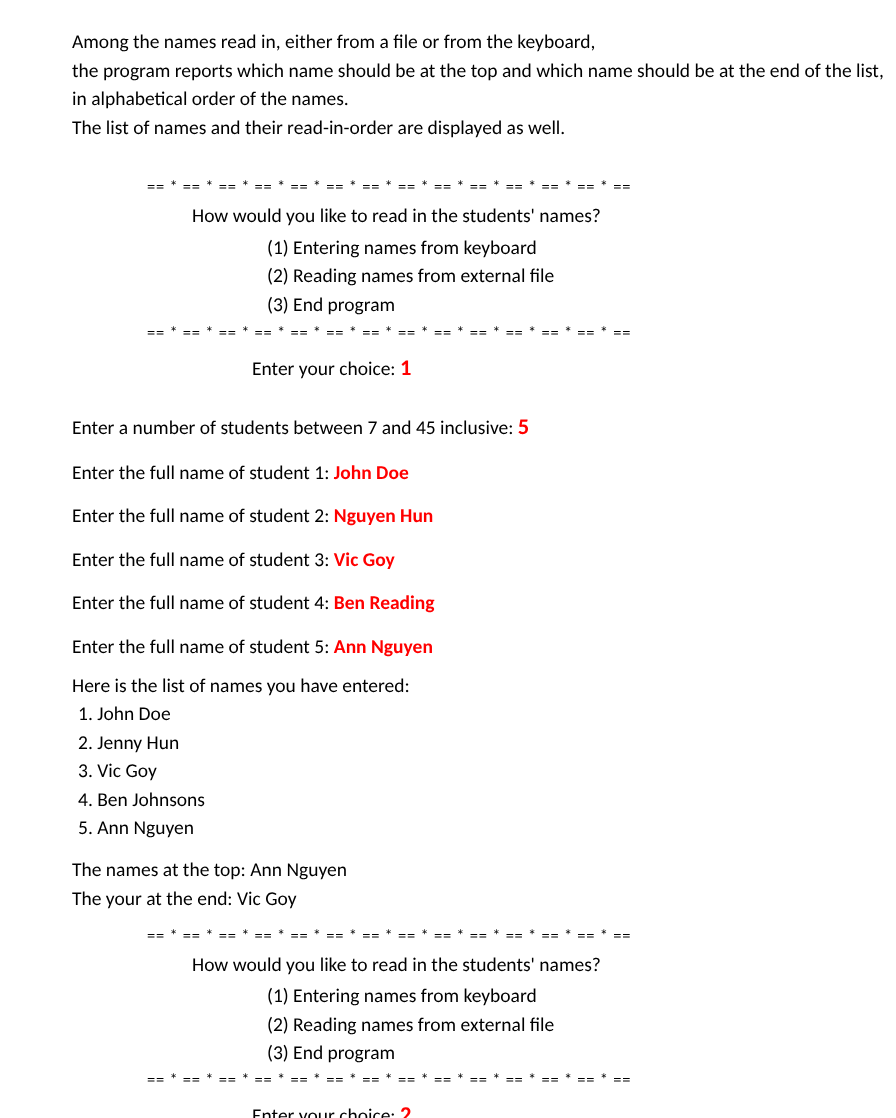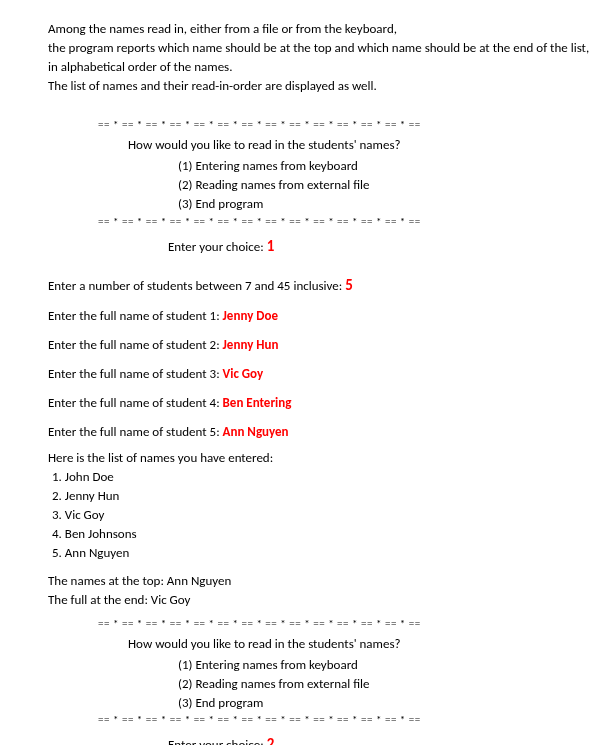--- a/index.html
+++ b/index.html
@@ -81,50 +81,50 @@
 </div>
 <div class="choice-line">
   <span>Enter your choice: </span><span class="bold-red lg">1</span>
 </div>
 
 <div class="prompt-line">
   <span>Enter a number of students between 7 and 45 inclusive: </span><span class="bold-red lg">5</span>
 </div>
 
 <div class="prompt-line">
-  <span>Enter the full name of student </span><span>1</span><span>: </span><span class="bold-red">Jenny Doe</span>
+  <span>Enter the full name of student </span><span>1</span><span>: </span><span class="bold-red">John Doe</span>
 </div>
 <div class="prompt-line">
-  <span>Enter the full name of student </span><span>2</span><span>: </span><span class="bold-red">Jenny Hun</span>
+  <span>Enter the full name of student </span><span>2</span><span>: </span><span class="bold-red">Nguyen Hun</span>
 </div>
 <div class="prompt-line">
   <span>Enter the full name of student </span><span>3</span><span>: </span><span class="bold-red">Vic Goy</span>
 </div>
 <div class="prompt-line">
-  <span>Enter the full name of student </span><span>4</span><span>: </span><span class="bold-red">Ben Entering</span>
+  <span>Enter the full name of student </span><span>4</span><span>: </span><span class="bold-red">Ben Reading</span>
 </div>
 <div class="prompt-line">
   <span>Enter the full name of student </span><span>5</span><span>: </span><span class="bold-red">Ann Nguyen</span>
 </div>
 
 <div class="list-block">
   <div style="margin-left:0;">Here is the list of names you have entered:</div>
   <div> 1. John Doe</div>
   <div> 2. Jenny Hun</div>
   <div> 3. Vic Goy</div>
   <div> 4. Ben Johnsons</div>
   <div> 5. Ann Nguyen</div>
 </div>
 
 <div class="result-block">
   <div>
     <span>The names at the top: </span><span>Ann Nguyen</span>
   </div>
   <div>
-    <span>The full at the end: </span><span>Vic Goy</span>
+    <span>The your at the end: </span><span>Vic Goy</span>
   </div>
 </div>
 
 <div class="menu-block">
   <div class="menu-sep">== * == * == * == * == * == * == * == * == * == * == * == * == * ==</div>
   <div class="menu-q">How would you like to read in the students' names?</div>
   <div class="menu-opts">
     <div>(1) Entering names from keyboard</div>
     <div>(2) Reading names from external file</div>
     <div>(3) End program</div>

